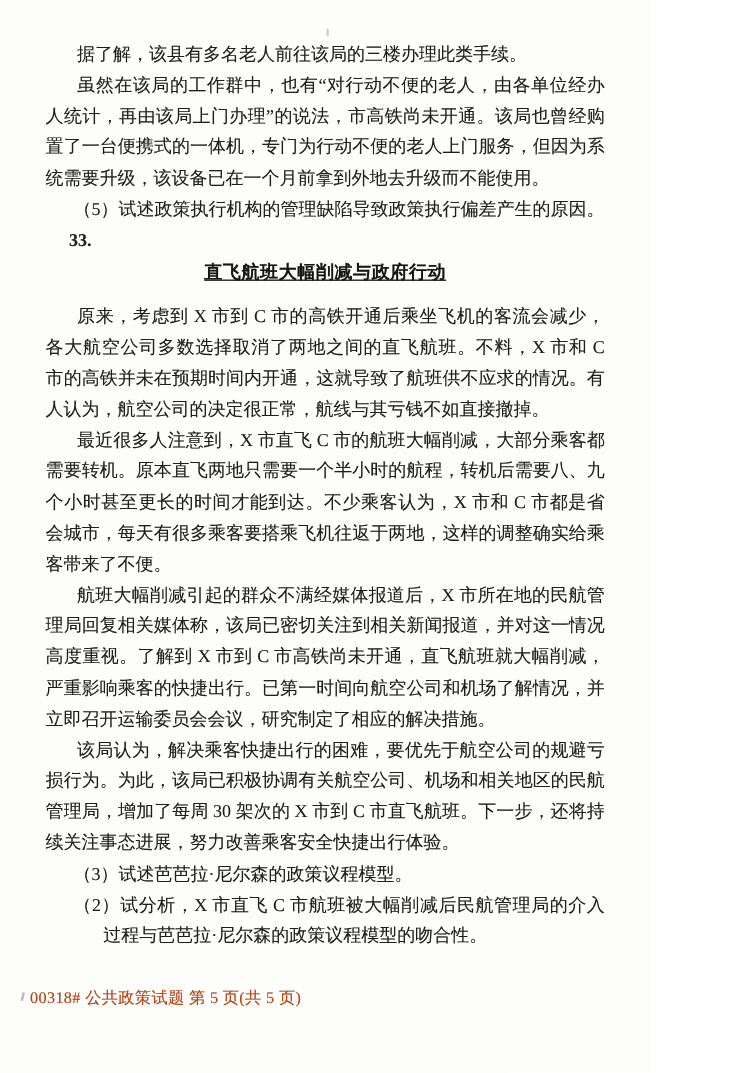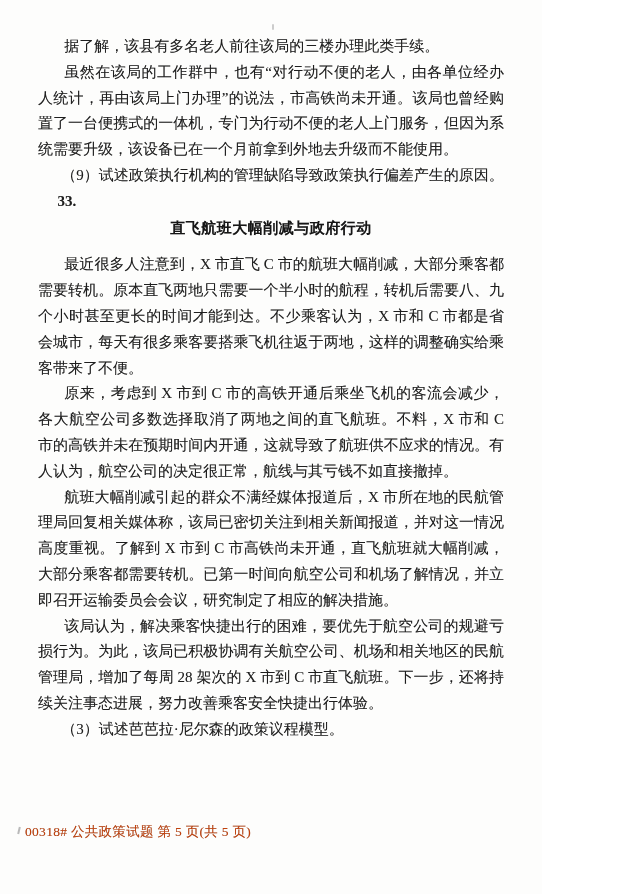--- a/index.html
+++ b/index.html
@@ -40,20 +40,21 @@
   }
   .qtitle {
     margin: 0 0 12px 0;
     text-align: center;
     font-family: "Liberation Sans", sans-serif;
     font-weight: 700;
     font-size: 15px;
     letter-spacing: 0.5px;
     line-height: 25.8px;
     color: #161616;
+    text-decoration: underline;
   }
   .footer {
     position: absolute;
     top: 823px;
     left: 0;
     width: 618px;
     font-size: 13.5px;
     line-height: 18px;
     color: #c2410c;
     letter-spacing: 0.3px;
@@ -81,30 +82,31 @@
 </head>
 <body>
 
 <div class="page">
 
   <div class="speck-top"></div>
 
   <section>
     <p class="para">据了解，该县有多名老人前往该局的三楼办理此类手续。</p>
     <p class="para">虽然在该局的工作群中，也有“对行动不便的老人，由各单位经办人统计，再由该局上门办理”的说法，市高铁尚未开通。该局也曾经购置了一台便携式的一体机，专门为行动不便的老人上门服务，但因为系统需要升级，该设备已在一个月前拿到外地去升级而不能使用。</p>
-    <p class="subq">（9）试述政策执行机构的管理缺陷导致政策执行偏差产生的原因。</p>
+    <p class="subq">（5）试述政策执行机构的管理缺陷导致政策执行偏差产生的原因。</p>
   </section>
 
   <section>
     <p class="qnum">33.</p>
     <h2 class="qtitle">直飞航班大幅削减与政府行动</h2>
+    <p class="para">原来，考虑到 X 市到 C 市的高铁开通后乘坐飞机的客流会减少，各大航空公司多数选择取消了两地之间的直飞航班。不料，X 市和 C 市的高铁并未在预期时间内开通，这就导致了航班供不应求的情况。有人认为，航空公司的决定很正常，航线与其亏钱不如直接撤掉。</p>
     <p class="para">最近很多人注意到，X 市直飞 C 市的航班大幅削减，大部分乘客都需要转机。原本直飞两地只需要一个半小时的航程，转机后需要八、九个小时甚至更长的时间才能到达。不少乘客认为，X 市和 C 市都是省会城市，每天有很多乘客要搭乘飞机往返于两地，这样的调整确实给乘客带来了不便。</p>
-    <p class="para">原来，考虑到 X 市到 C 市的高铁开通后乘坐飞机的客流会减少，各大航空公司多数选择取消了两地之间的直飞航班。不料，X 市和 C 市的高铁并未在预期时间内开通，这就导致了航班供不应求的情况。有人认为，航空公司的决定很正常，航线与其亏钱不如直接撤掉。</p>
-    <p class="para">航班大幅削减引起的群众不满经媒体报道后，X 市所在地的民航管理局回复相关媒体称，该局已密切关注到相关新闻报道，并对这一情况高度重视。了解到 X 市到 C 市高铁尚未开通，直飞航班就大幅削减，大部分乘客都需要转机。已第一时间向航空公司和机场了解情况，并立即召开运输委员会会议，研究制定了相应的解决措施。</p>
-    <p class="para">该局认为，解决乘客快捷出行的困难，要优先于航空公司的规避亏损行为。为此，该局已积极协调有关航空公司、机场和相关地区的民航管理局，增加了每周 28 架次的 X 市到 C 市直飞航班。下一步，还将持续关注事态进展，努力改善乘客安全快捷出行体验。</p>
+    <p class="para">航班大幅削减引起的群众不满经媒体报道后，X 市所在地的民航管理局回复相关媒体称，该局已密切关注到相关新闻报道，并对这一情况高度重视。了解到 X 市到 C 市高铁尚未开通，直飞航班就大幅削减，严重影响乘客的快捷出行。已第一时间向航空公司和机场了解情况，并立即召开运输委员会会议，研究制定了相应的解决措施。</p>
+    <p class="para">该局认为，解决乘客快捷出行的困难，要优先于航空公司的规避亏损行为。为此，该局已积极协调有关航空公司、机场和相关地区的民航管理局，增加了每周 30 架次的 X 市到 C 市直飞航班。下一步，还将持续关注事态进展，努力改善乘客安全快捷出行体验。</p>
     <p class="subq">（3）试述芭芭拉·尼尔森的政策议程模型。</p>
+    <p class="subq">（2）试分析，X 市直飞 C 市航班被大幅削减后民航管理局的介入过程与芭芭拉·尼尔森的政策议程模型的吻合性。</p>
   </section>
 
   <div class="footer">
     <span class="footer-tick"></span><span>00318# 公共政策试题 第 5 页(共 5 页)</span>
   </div>
 
 </div>
 
 </body></html>

